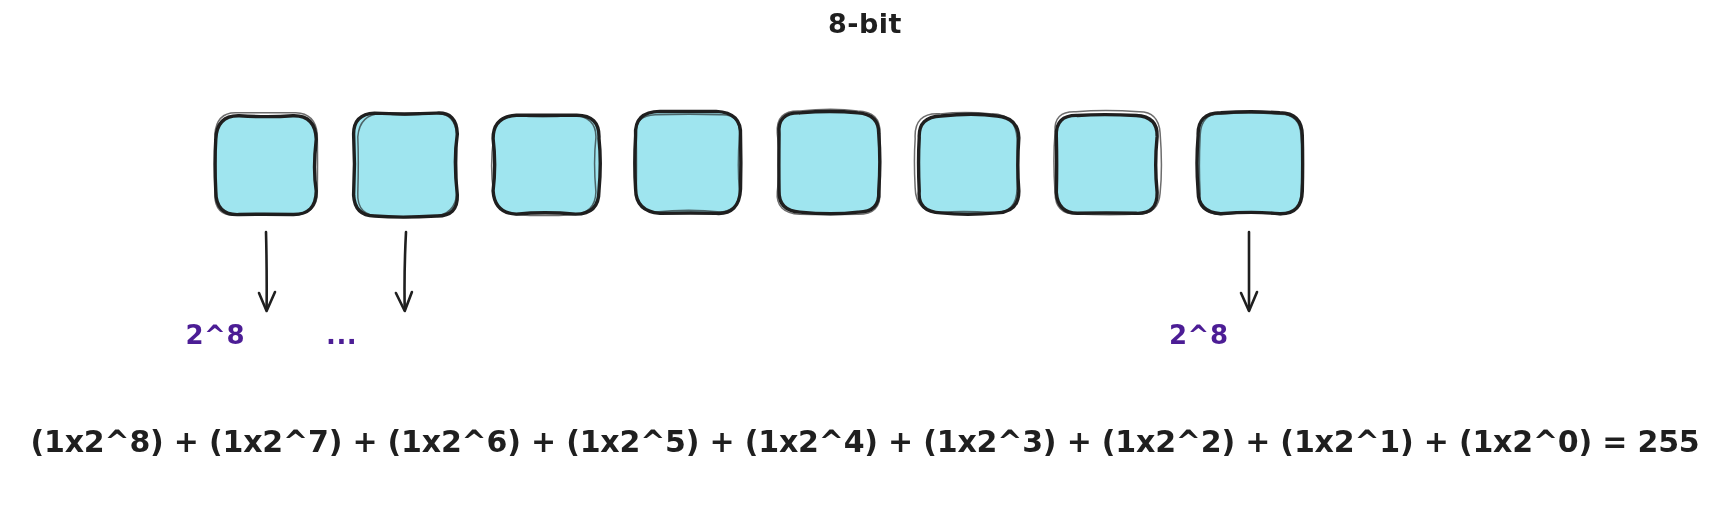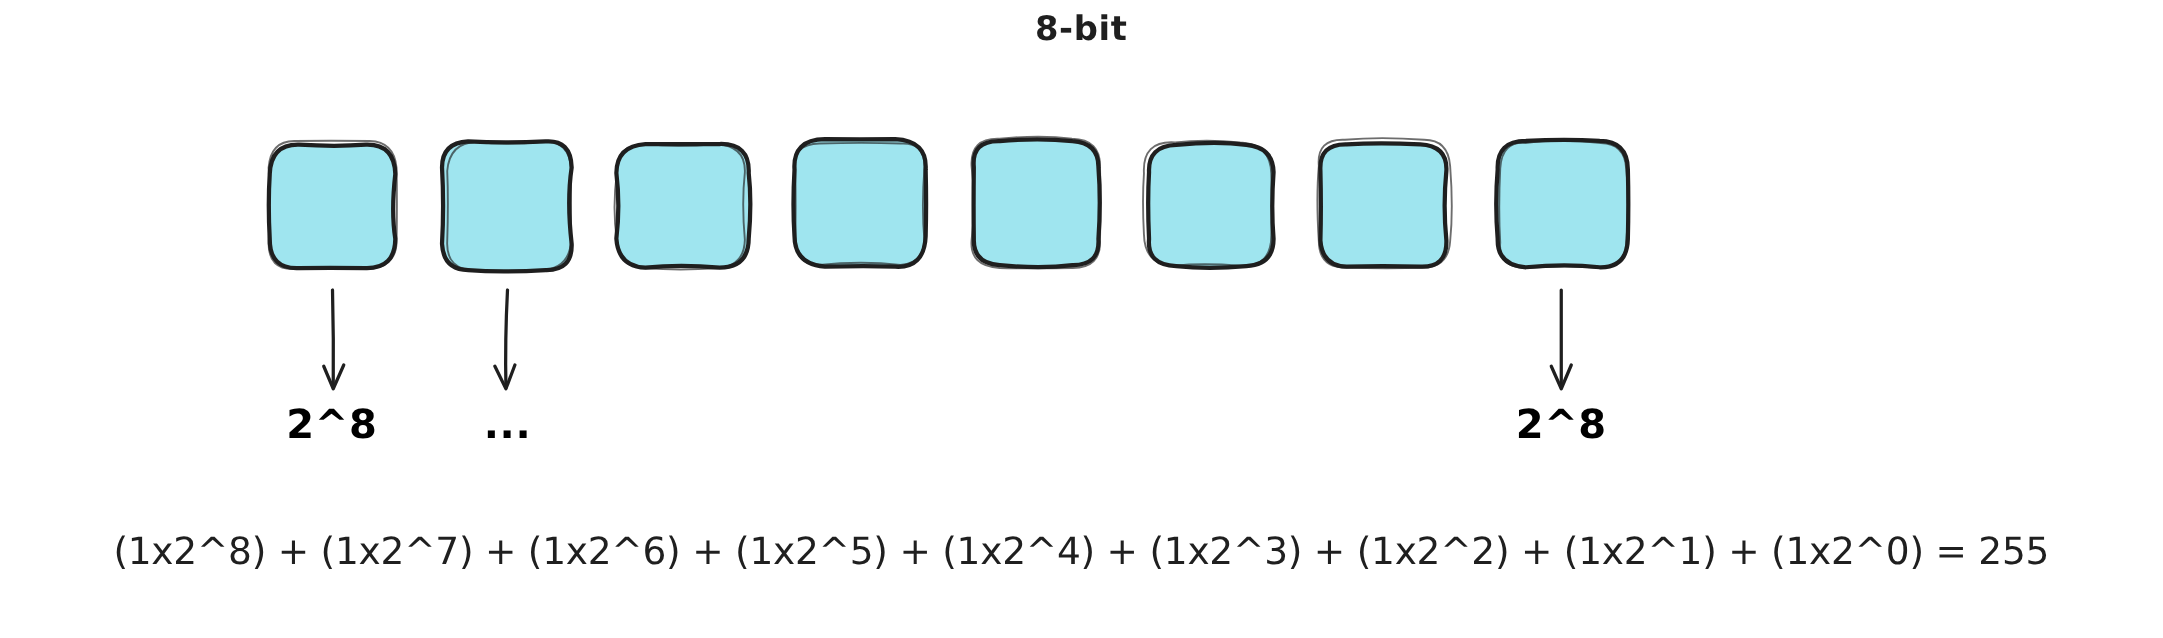--- a/index.html
+++ b/index.html
@@ -66,36 +66,36 @@
   .arrow svg {
     display: block;
     width: 40px;
     height: 85px;
     overflow: visible;
   }
 
   .pow-label {
     position: absolute;
     width: 160px;
-    text-align: center;
-    font-size: 32px;
+    text-align: left;
+    font-size: 26px;
     font-weight: 700;
     letter-spacing: 0.5px;
-    color: #000000;
+    color: #4c1d95;
     white-space: nowrap;
   }
 
   .equation {
     position: absolute;
     left: 0;
     top: 424px;
     width: 1730px;
     text-align: center;
     font-size: 30px;
-    font-weight: 400;
+    font-weight: 700;
     letter-spacing: -0.2px;
     color: #1f1f1f;
     white-space: nowrap;
   }
 </style>
 </head>
 <body>
 
 <div id="canvas">
 

